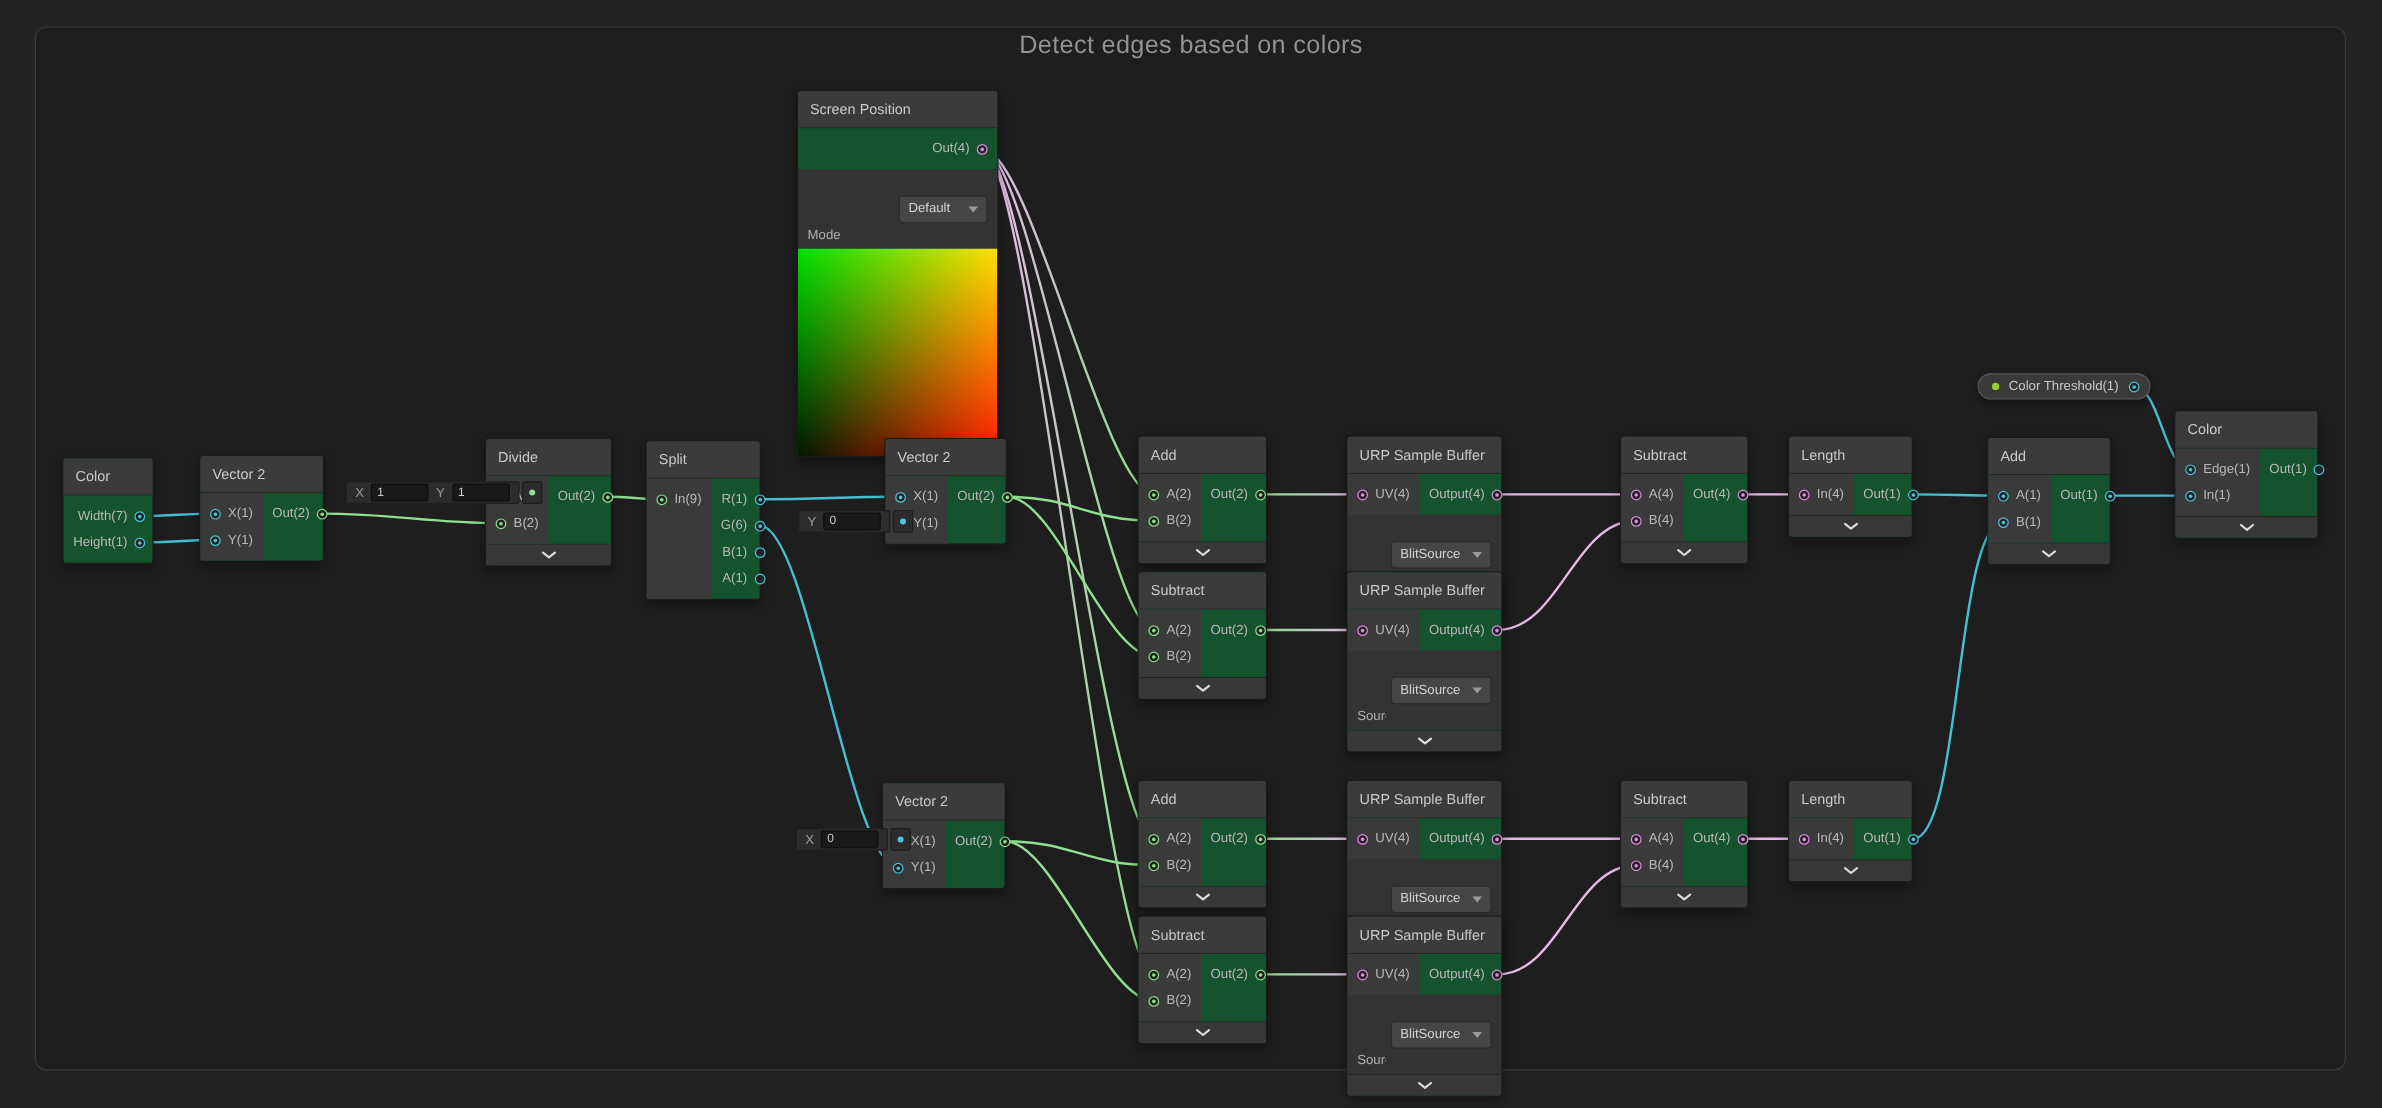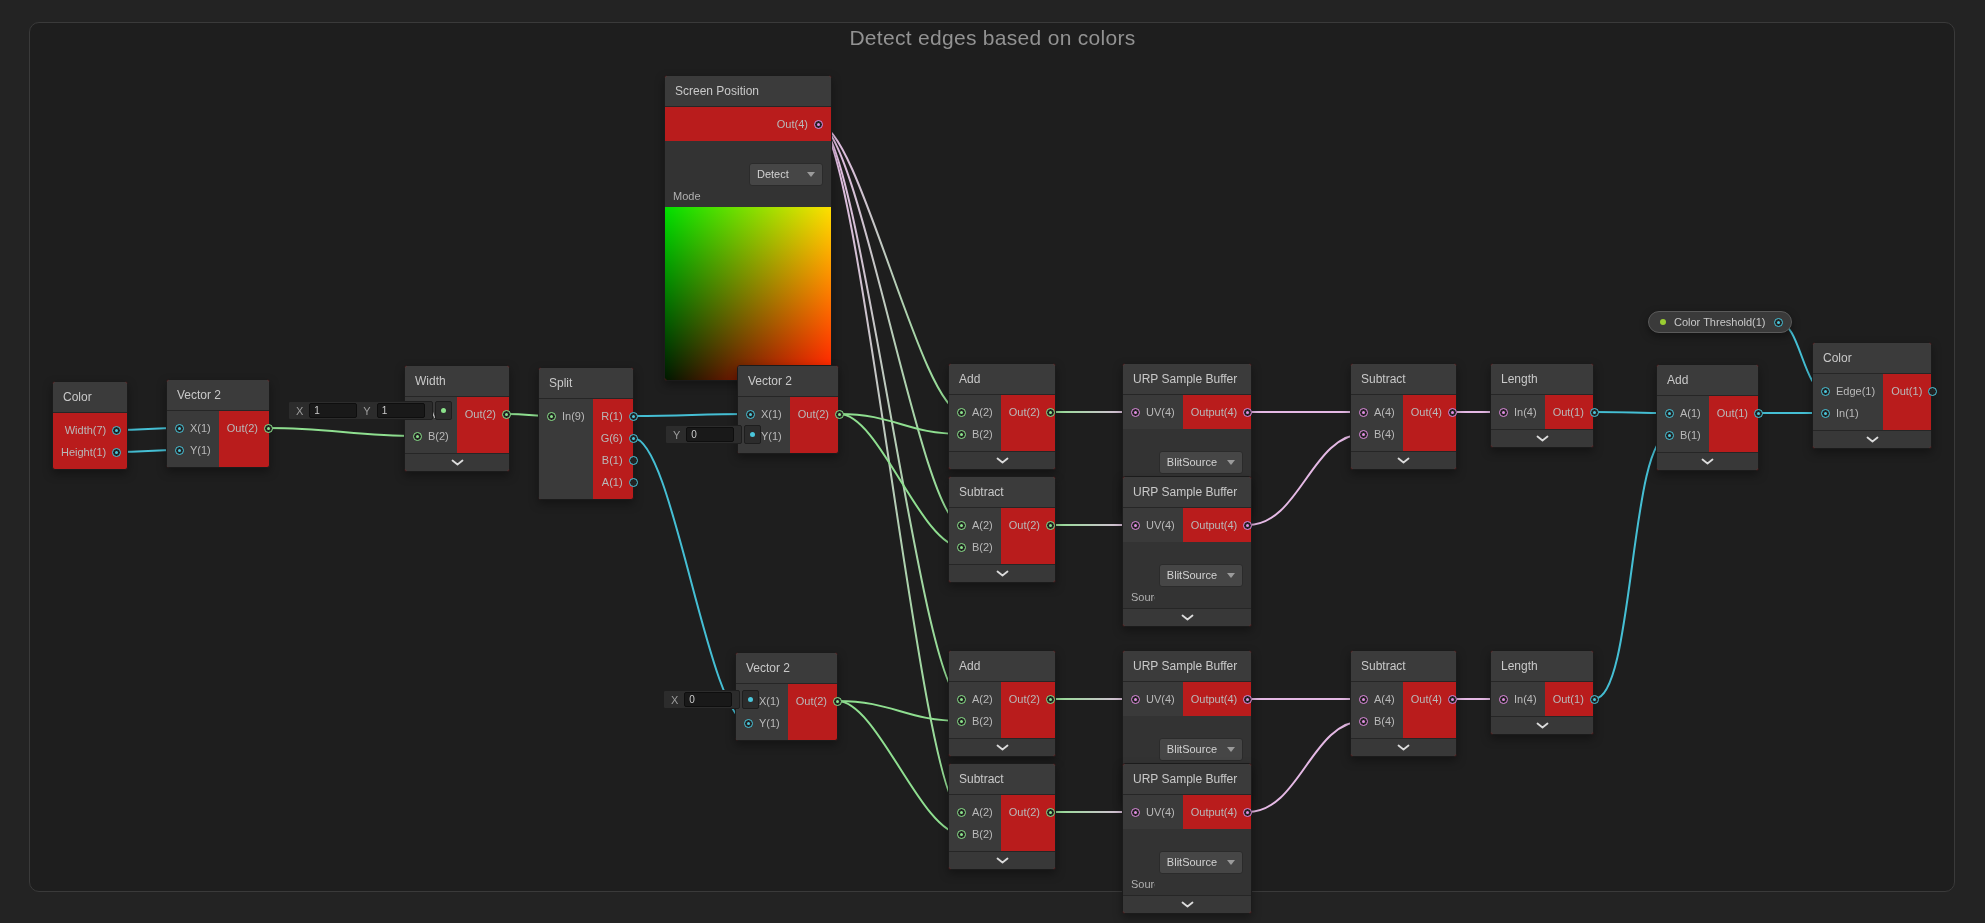--- a/index.html
+++ b/index.html
@@ -15,21 +15,21 @@
     box-sizing:border-box;
   }
   #graph-title{
     position:absolute;left:0;top:26px;width:100%;text-align:center;
     color:#929292;font-size:21px;font-weight:400;letter-spacing:.3px;
   }
   #edges{position:absolute;left:0;top:0;width:1985px;height:923px;}
   #nodes{position:absolute;left:0;top:0;width:1985px;height:923px;}
 
   .node{
-    position:absolute;background:#b91c1c;border:1px solid #1b1b1b;
+    position:absolute;background:#14532d;border:1px solid #1b1b1b;
     border-radius:3px;box-sizing:border-box;color:#b9b9b9;font-size:11px;
     box-shadow:0 4px 10px rgba(0,0,0,.35);
   }
   .node-title{
     background:#3b3b3b;color:#c9c9c9;font-size:12px;
     padding:8px 10px;white-space:nowrap;overflow:hidden;
     border-bottom:1px solid #262626;border-radius:2px 2px 0 0;
   }
   .node-body{display:flex;align-items:stretch;}
   .col-in{background:#3a3a3a;padding:6px 0;}
@@ -192,21 +192,21 @@
         </div>
         <div class="col-out">
           <div class="port-row">
             <span>Out(2)</span>
             <span class="port filled" id="port-v2a-out" style="--c: #8be28b;"></span>
           </div>
         </div>
       </div>
     </div>
     <div class="node" style="left: 404px; top: 365px; width: 106px;">
-      <div class="node-title">Width</div>
+      <div class="node-title">Divide</div>
       <div class="node-body">
         <div class="col-in">
           <div class="port-row">
             <span class="port hollow" id="port-divide-a" style="--c: #8be28b;"></span>
             <span>A(2)</span>
           </div>
           <div class="port-row">
             <span class="port filled" id="port-divide-b" style="--c: #8be28b;"></span>
             <span>B(2)</span>
           </div>
@@ -259,21 +259,21 @@
         <div class="col-out">
           <div class="port-row">
             <span>Out(4)</span>
             <span class="port filled" id="port-sp-out" style="--c: #e08de0;"></span>
           </div>
         </div>
       </div>
       <div class="extra-row">
         <span class="extra-label">Mode</span>
         <div class="dropdown">
-          <span>Detect</span>
+          <span>Default</span>
           <span class="caret"></span>
         </div>
       </div>
       <div class="preview"></div>
     </div>
     <div class="node" style="left: 737px; top: 365px; width: 102px;">
       <div class="node-title">Vector 2</div>
       <div class="node-body">
         <div class="col-in">
           <div class="port-row">

